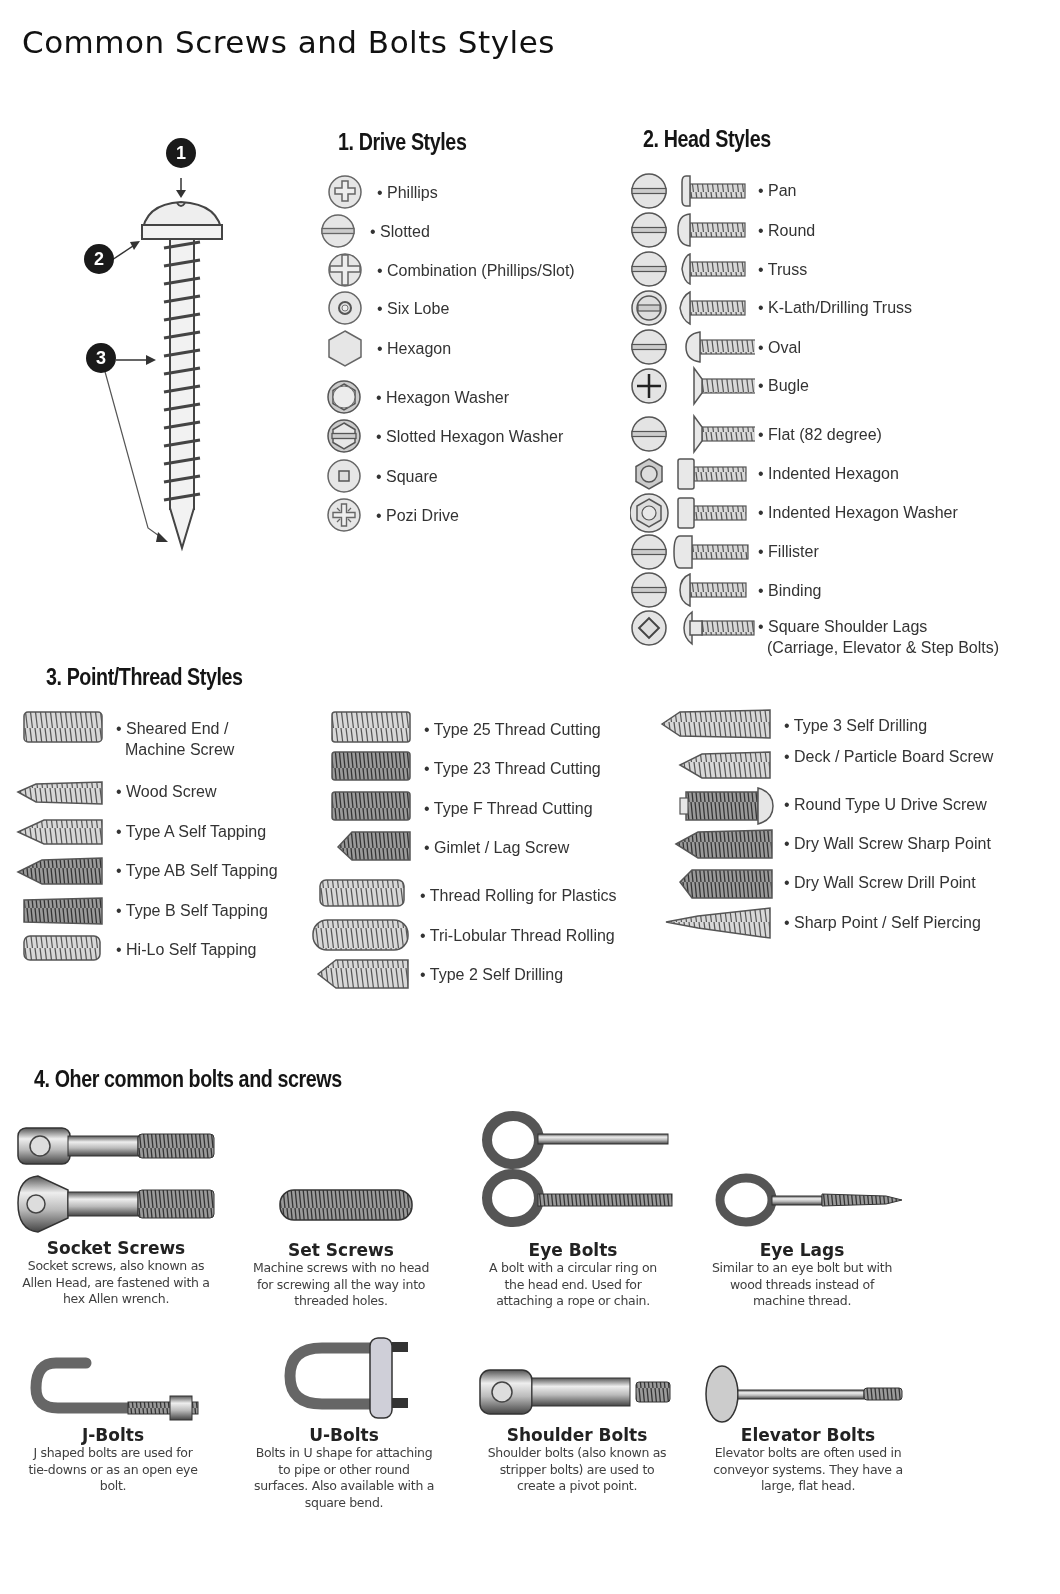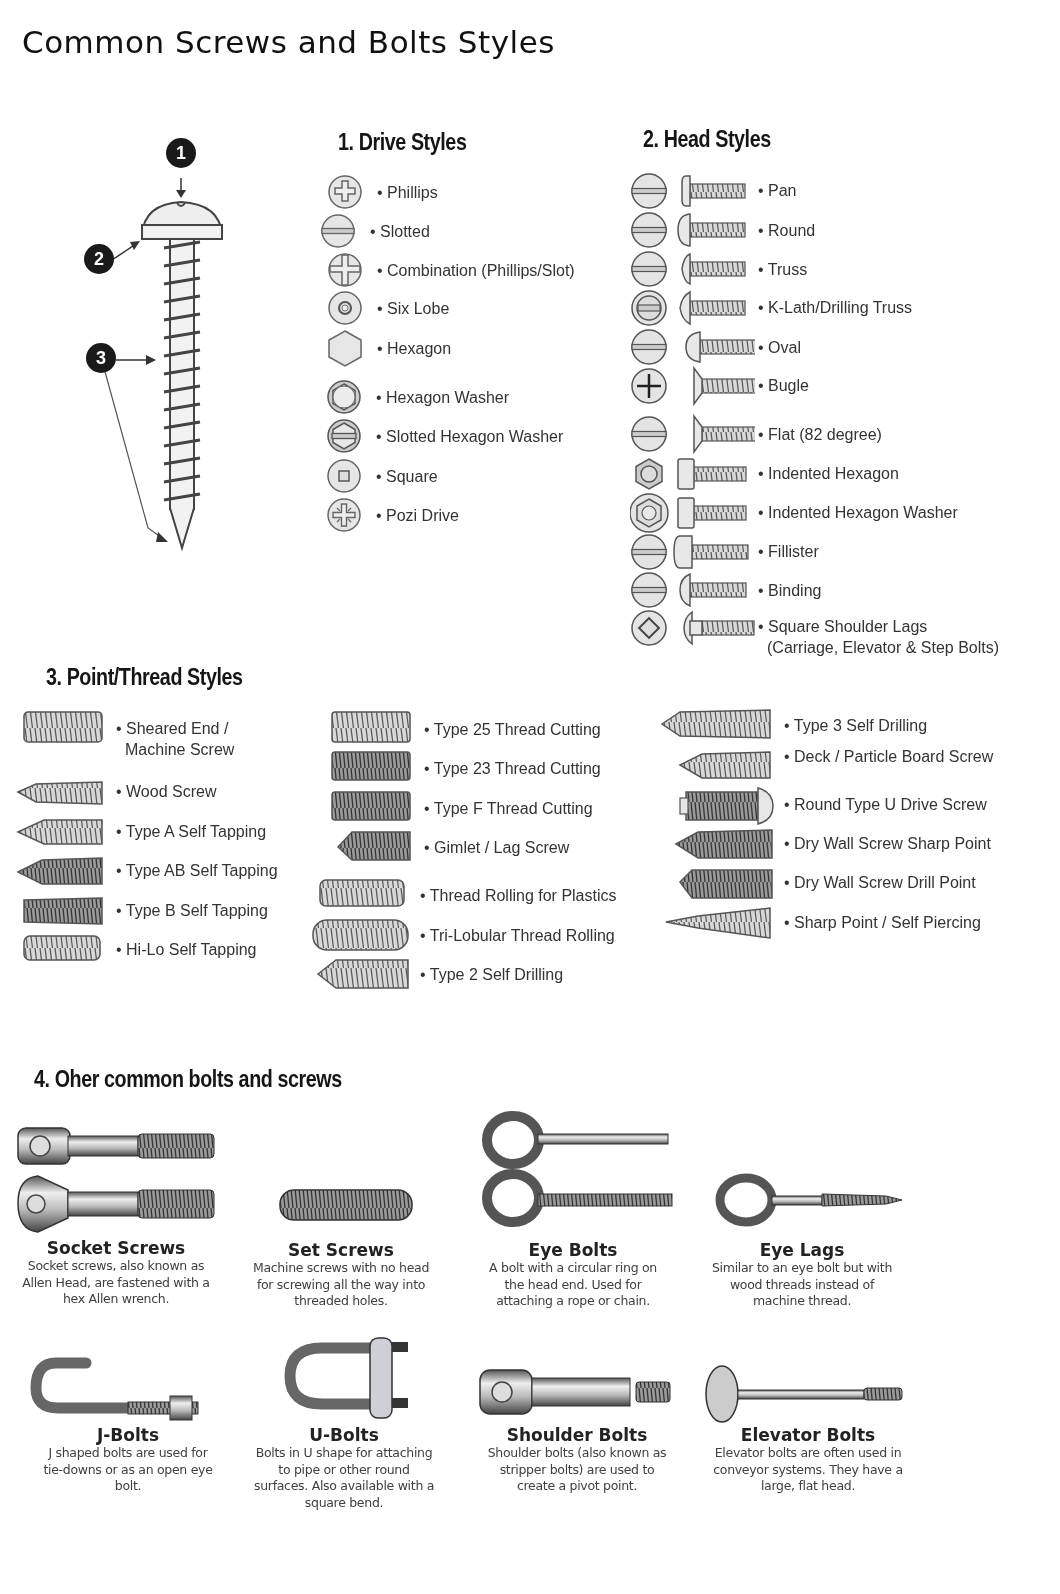--- a/index.html
+++ b/index.html
@@ -420,21 +420,21 @@
   <div class="card-desc">A bolt with a circular ring on</div>
   <div class="card-desc">the head end. Used for</div>
   <div class="card-desc">attaching a rope or chain.</div>
 </div>
 <div class="card" style="left:690px;top:1240px;width:224px;">
   <div class="card-title">Eye Lags</div>
   <div class="card-desc">Similar to an eye bolt but with</div>
   <div class="card-desc">wood threads instead of</div>
   <div class="card-desc">machine thread.</div>
 </div>
-<div class="card" style="left:19px;top:1425px;width:218px;">
+<div class="card" style="left:4px;top:1425px;width:218px;">
   <div class="card-title">J-Bolts</div>
   <div class="card-desc">J shaped bolts are used for</div>
   <div class="card-desc">tie-downs or as an open eye</div>
   <div class="card-desc">bolt.</div>
 </div>
 <div class="card" style="left:232px;top:1425px;width:224px;">
   <div class="card-title">U-Bolts</div>
   <div class="card-desc">Bolts in U shape for attaching</div>
   <div class="card-desc">to pipe or other round</div>
   <div class="card-desc">surfaces. Also available with a</div>

